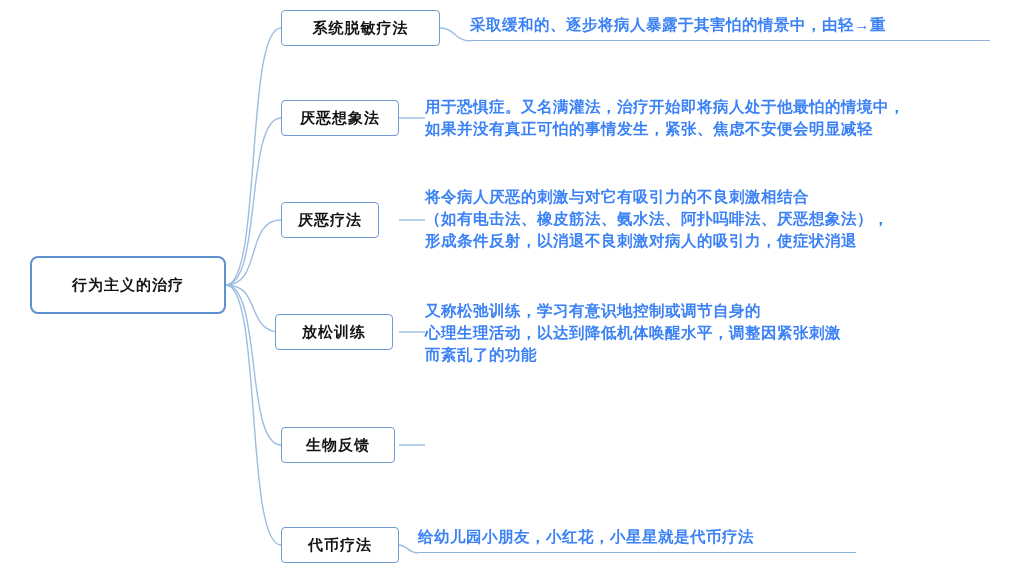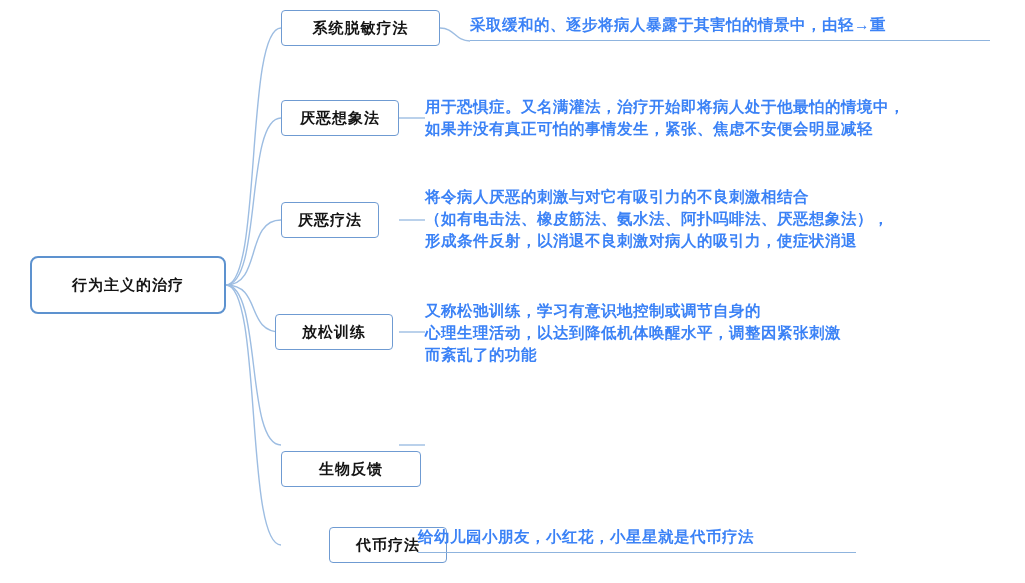--- a/index.html
+++ b/index.html
@@ -39,22 +39,22 @@
   .root-node {
     left: 30px; top: 256px; width: 196px; height: 58px;
     border-width: 2.6px;
     border-color: #5d92cf;
     border-radius: 8px;
   }
   .b1n { left: 281px; top: 10px;  width: 159px; height: 36px; }
   .b2n { left: 281px; top: 100px; width: 118px; height: 36px; }
   .b3n { left: 281px; top: 202px; width: 98px; height: 36px; }
   .b4n { left: 275px; top: 314px; width: 118px; height: 36px; }
-  .b5n { left: 281px; top: 427px; width: 140px; height: 36px; margin-top: 24px; }
-  .b6n { left: 281px; top: 527px; width: 118px; height: 36px; margin-left: 48px; }
+  .b5n { left: 281px; top: 427px; width: 114px; height: 36px; }
+  .b6n { left: 281px; top: 527px; width: 118px; height: 36px; }
   .desc {
     position: absolute;
     font-weight: bold;
     font-size: 15.5px;
     line-height: 22px;
     color: #3b82f6;
     white-space: pre-line;
     letter-spacing: 0.5px;
   }
   .underlined {

